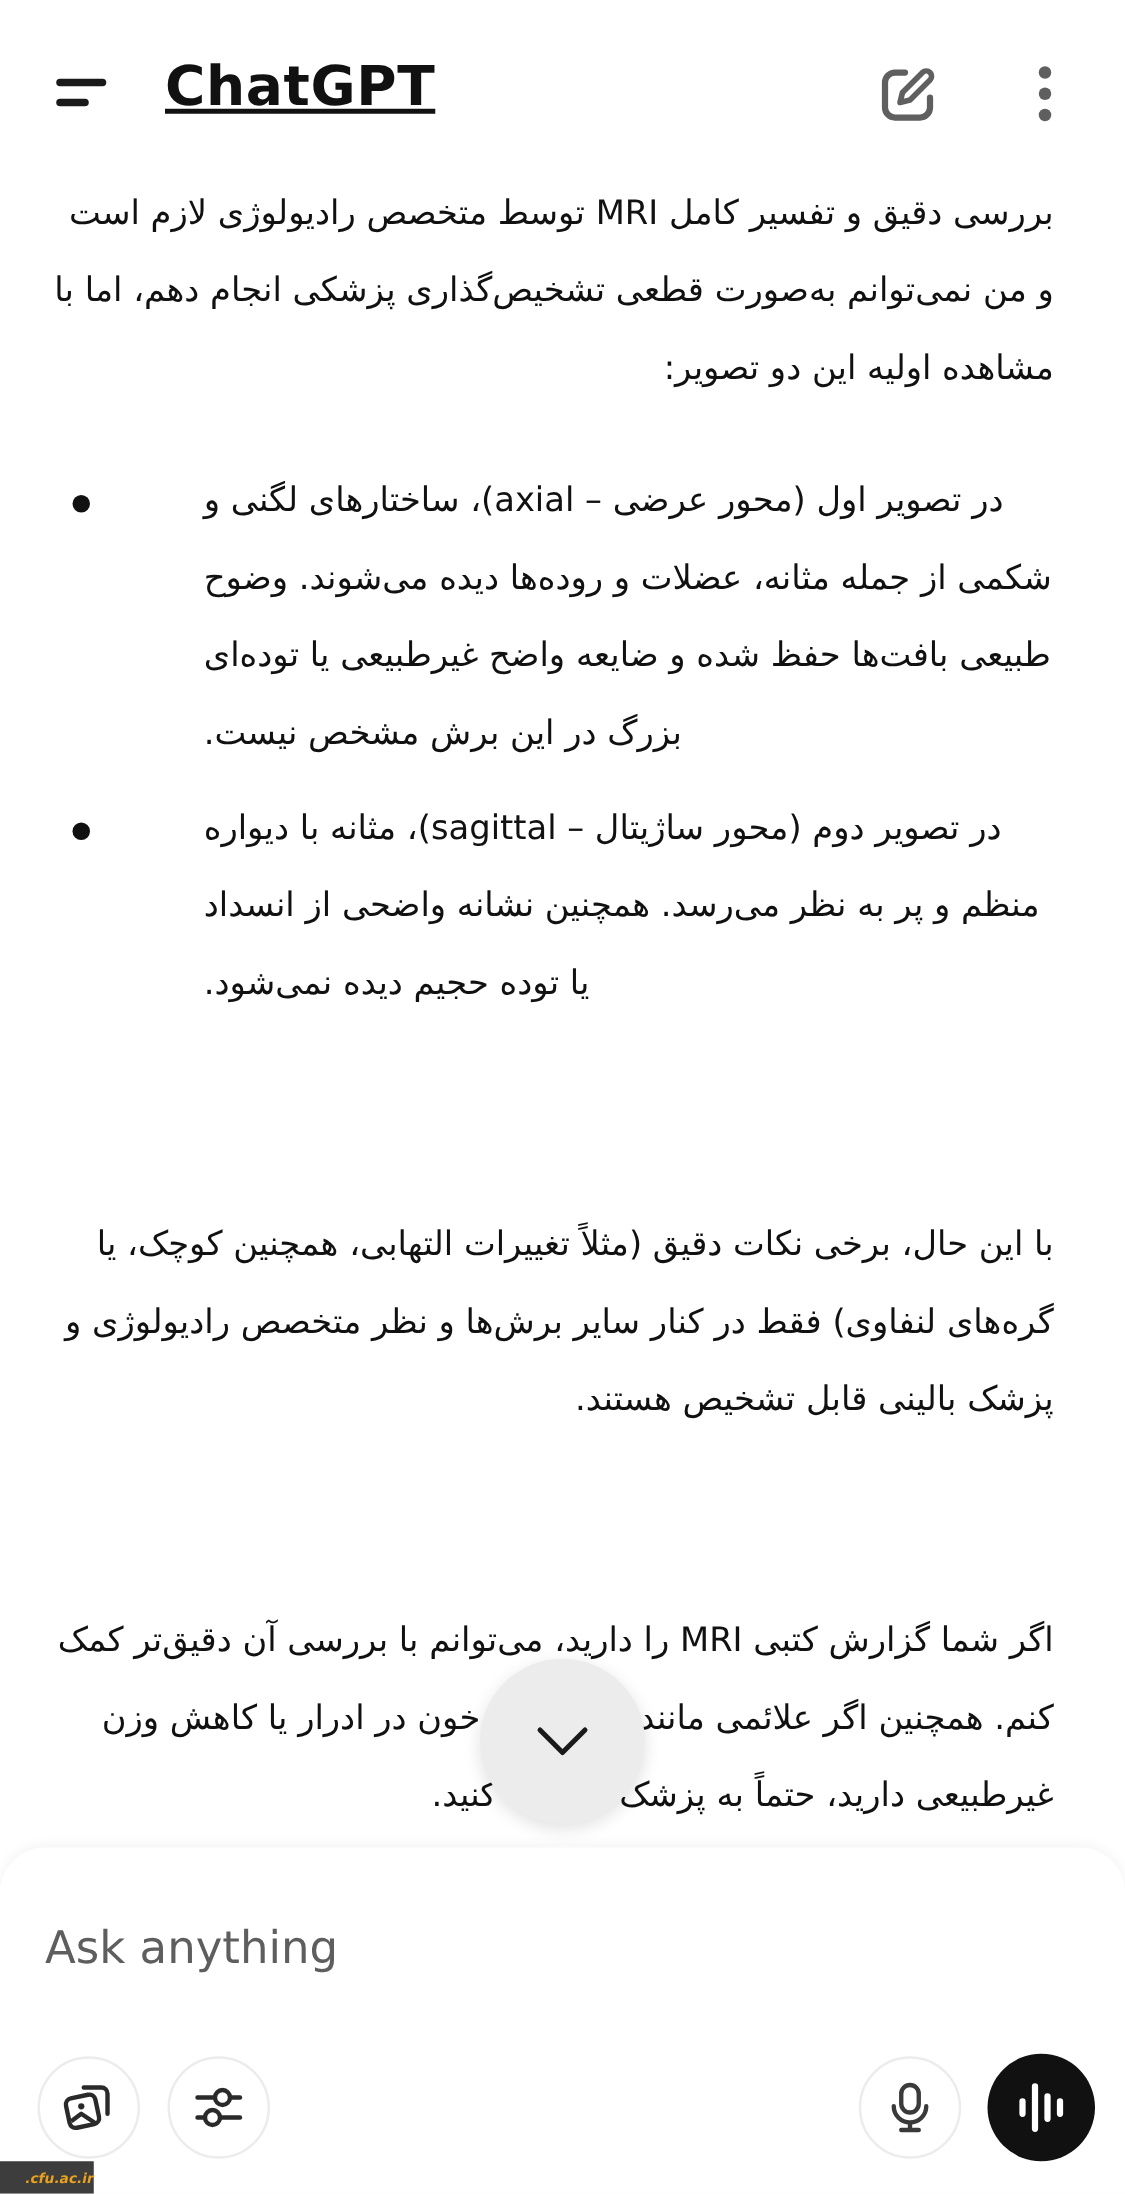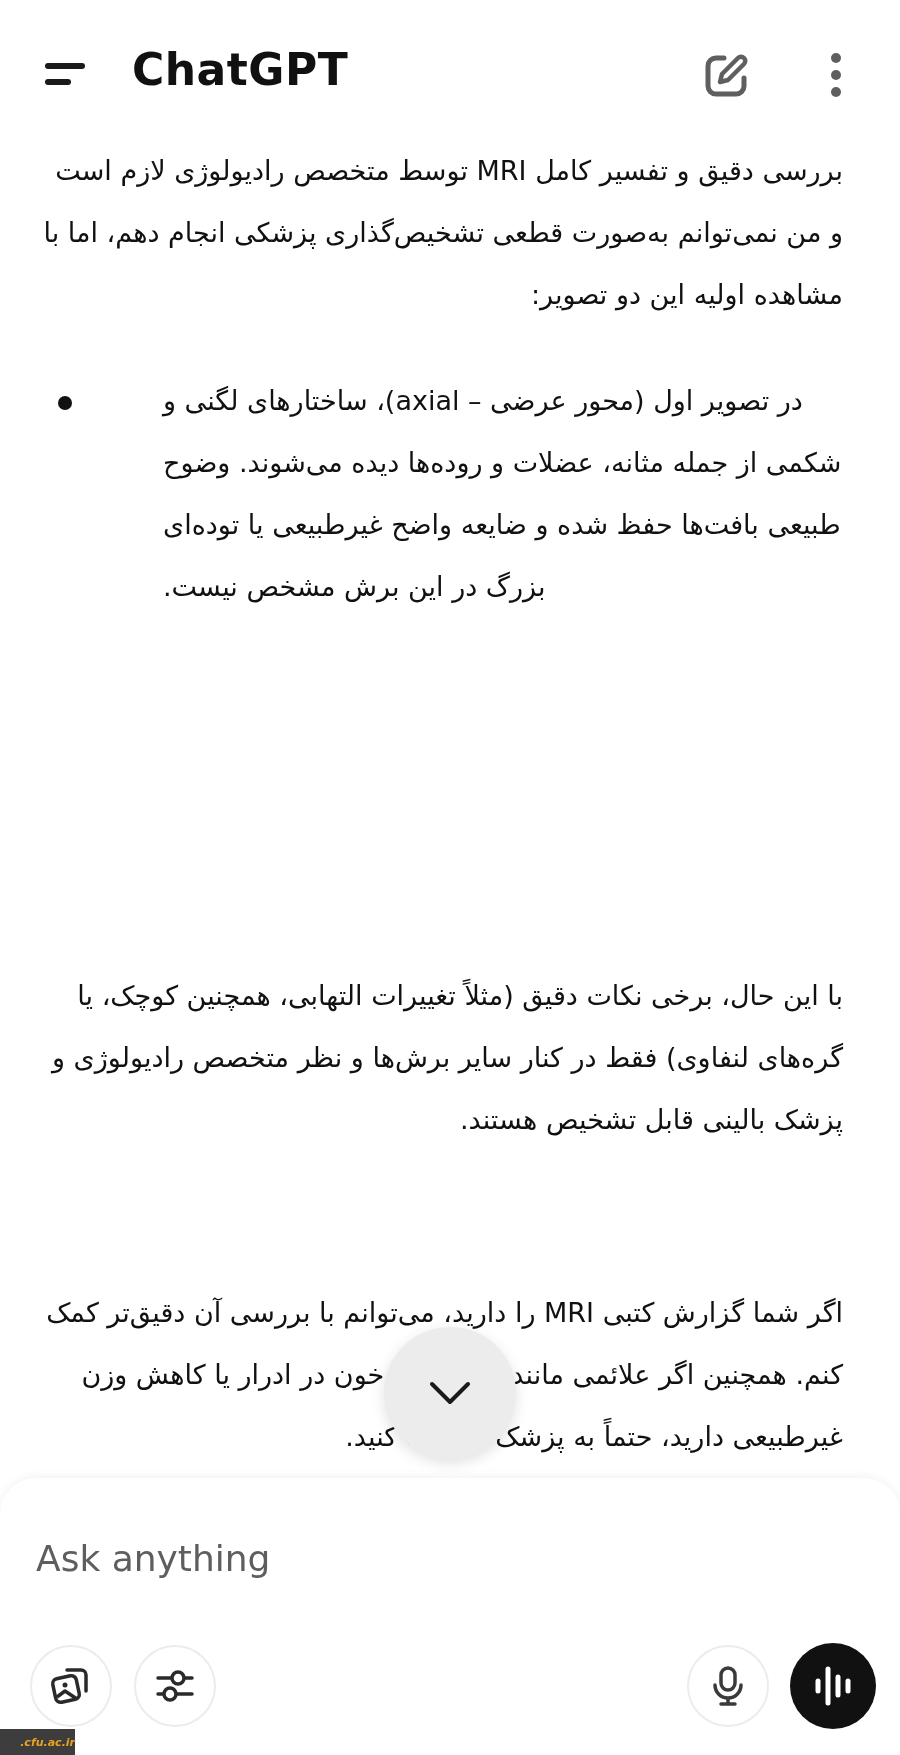--- a/index.html
+++ b/index.html
@@ -3,21 +3,21 @@
   <meta charset="utf-8">
   <style>
     * { box-sizing: border-box; margin: 0; padding: 0; }
     html, body { width: 900px; height: 1755px; overflow: hidden; background: #ffffff; }
     body { position: relative; font-family: "DejaVu Sans", sans-serif; color: #111; }
 
     .header { position: absolute; top: 0; left: 0; width: 900px; height: 140px; background: #fff; z-index: 5; }
     .menu-btn { position: absolute; left: 40px; top: 55px; width: 50px; height: 40px; cursor: pointer; }
     .menu-btn .bar1 { position: absolute; left: 5px; top: 8px; width: 40px; height: 6px; border-radius: 3px; background: #1a1a1a; }
     .menu-btn .bar2 { position: absolute; left: 5px; top: 24px; width: 26px; height: 6px; border-radius: 3px; background: #1a1a1a; }
-    .app-title { position: absolute; left: 132px; top: 44px; font-family: "DejaVu Sans", sans-serif; font-size: 44px; font-weight: bold; color: #111; letter-spacing: 0.5px; }
+    .app-title { position: absolute; left: 132px; top: 44px; font-family: "DejaVu Sans", sans-serif; font-size: 44px; font-weight: bold; color: #111; letter-spacing: 0.5px; text-decoration: underline; }
     .new-chat-btn { position: absolute; left: 700px; top: 48px; width: 54px; height: 54px; cursor: pointer; }
     .more-btn { position: absolute; left: 816px; top: 48px; width: 40px; height: 56px; cursor: pointer; }
 
     .content { position: absolute; top: 140px; left: 0; width: 900px; height: 1340px; overflow: hidden; }
     .para { position: absolute; right: 57px; direction: rtl; text-align: right; font-family: "DejaVu Sans", sans-serif; font-size: 27px; line-height: 62px; color: #111; }
     .p1 { top: 0px; width: 800px; }
     .bullets { position: absolute; top: 230px; right: 57px; width: 800px; direction: rtl; }
     .bullet-item { position: relative; padding-right: 0; margin-right: 0; width: 680px; font-size: 27px; line-height: 62px; text-align: left; margin-bottom: 14px; }
     .bullet-dot { position: absolute; left: -105px; top: 26px; width: 14px; height: 14px; border-radius: 50%; background: #111; }
     .p3 { top: 825px; width: 800px; }
@@ -64,20 +64,24 @@
 </div>
 
 <div class="content">
   <p class="para p1">بررسی دقیق و تفسیر کامل MRI توسط متخصص رادیولوژی لازم است و من نمی‌توانم به‌صورت قطعی تشخیص‌گذاری پزشکی انجام دهم، اما با مشاهده اولیه این دو تصویر:</p>
 
   <div class="bullets">
     <div class="bullet-item">
       <span class="bullet-dot"></span>
       <span>در تصویر اول (محور عرضی – axial)، ساختارهای لگنی و شکمی از جمله مثانه، عضلات و روده‌ها دیده می‌شوند. وضوح طبیعی بافت‌ها حفظ شده و ضایعه واضح غیرطبیعی یا توده‌ای بزرگ در این برش مشخص نیست.</span>
     </div>
+    <div class="bullet-item">
+      <span class="bullet-dot"></span>
+      <span>در تصویر دوم (محور ساژیتال – sagittal)، مثانه با دیواره منظم و پر به نظر می‌رسد. همچنین نشانه واضحی از انسداد یا توده حجیم دیده نمی‌شود.</span>
+    </div>
   </div>
 
   <p class="para p3">با این حال، برخی نکات دقیق (مثلاً تغییرات التهابی، همچنین کوچک، یا گره‌های لنفاوی) فقط در کنار سایر برش‌ها و نظر متخصص رادیولوژی و پزشک بالینی قابل تشخیص هستند.</p>
   <p class="para p4">اگر شما گزارش کتبی MRI را دارید، می‌توانم با بررسی آن دقیق‌تر کمک کنم. همچنین اگر علائمی مانند درد شکم، خون در ادرار یا کاهش وزن غیرطبیعی دارید، حتماً به پزشک مراجعه کنید.</p>
 </div>
 
 <div class="scroll-down-btn">
   <svg width="44" height="30" viewBox="0 0 44 30">
     <path d="M4 6 L22 24 L40 6" fill="none" stroke="#1a1a1a" stroke-width="4" stroke-linecap="round" stroke-linejoin="round"></path>
   </svg>

